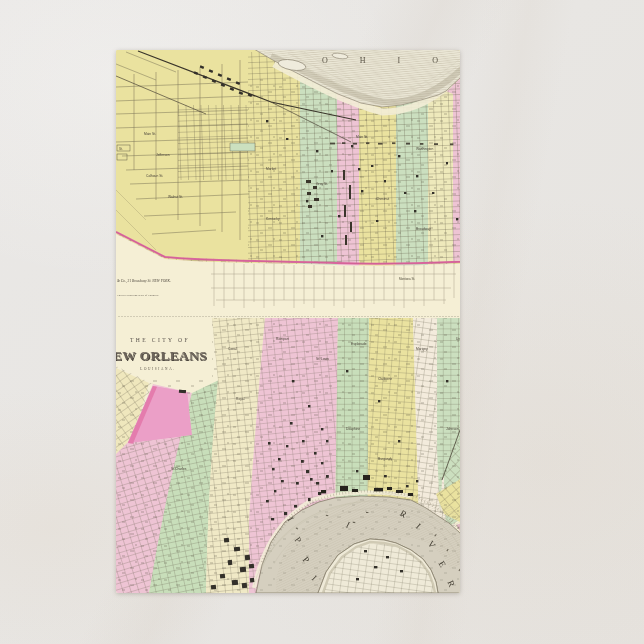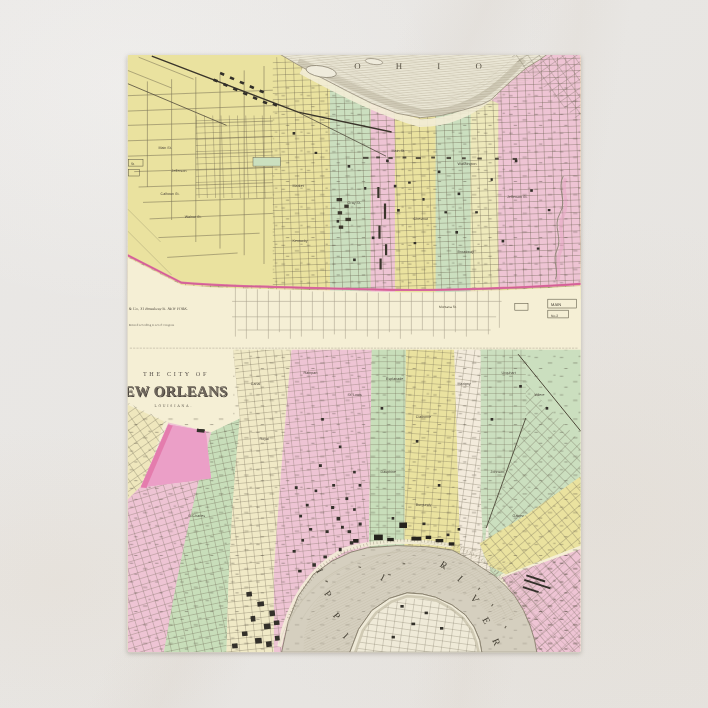--- a/index.html
+++ b/index.html
@@ -6,21 +6,21 @@
   body{width:644px;height:644px;overflow:hidden;font-family:"Liberation Serif",serif;}
   
   #bg{position:absolute;left:0;top:0;width:644px;height:644px;
       background:
         radial-gradient(420px 300px at 18% 12%, rgba(252,252,251,.28), rgba(252,252,251,0) 70%),
         radial-gradient(500px 380px at 85% 72%, rgba(222,212,198,.3), rgba(222,212,198,0) 70%),
         radial-gradient(300px 200px at 8% 82%, rgba(226,216,203,.32), rgba(226,216,203,0) 70%),
         linear-gradient(115deg, rgba(214,206,196,0) 40%, rgba(214,206,196,.25) 47%, rgba(214,206,196,0) 54%),
         linear-gradient(100deg, rgba(218,210,200,0) 64%, rgba(218,210,200,.22) 70%, rgba(218,210,200,0) 76%),
         linear-gradient(135deg,#eae8e6 0%,#e8e6e3 45%,#e6e3df 100%);}
-  #card{position:absolute;left:116px;top:50px;width:412px;height:543px;
+  #card{position:absolute;left:116px;top:50px;width:344px;height:543px;
         background:#f5efd5;border-radius:2px;overflow:hidden;
         box-shadow:0 1px 4px rgba(110,100,88,.35);}
   svg{display:block}
 </style>
 </head>
 <body>
 
 <div id="bg"></div>
 
 <div id="card">

